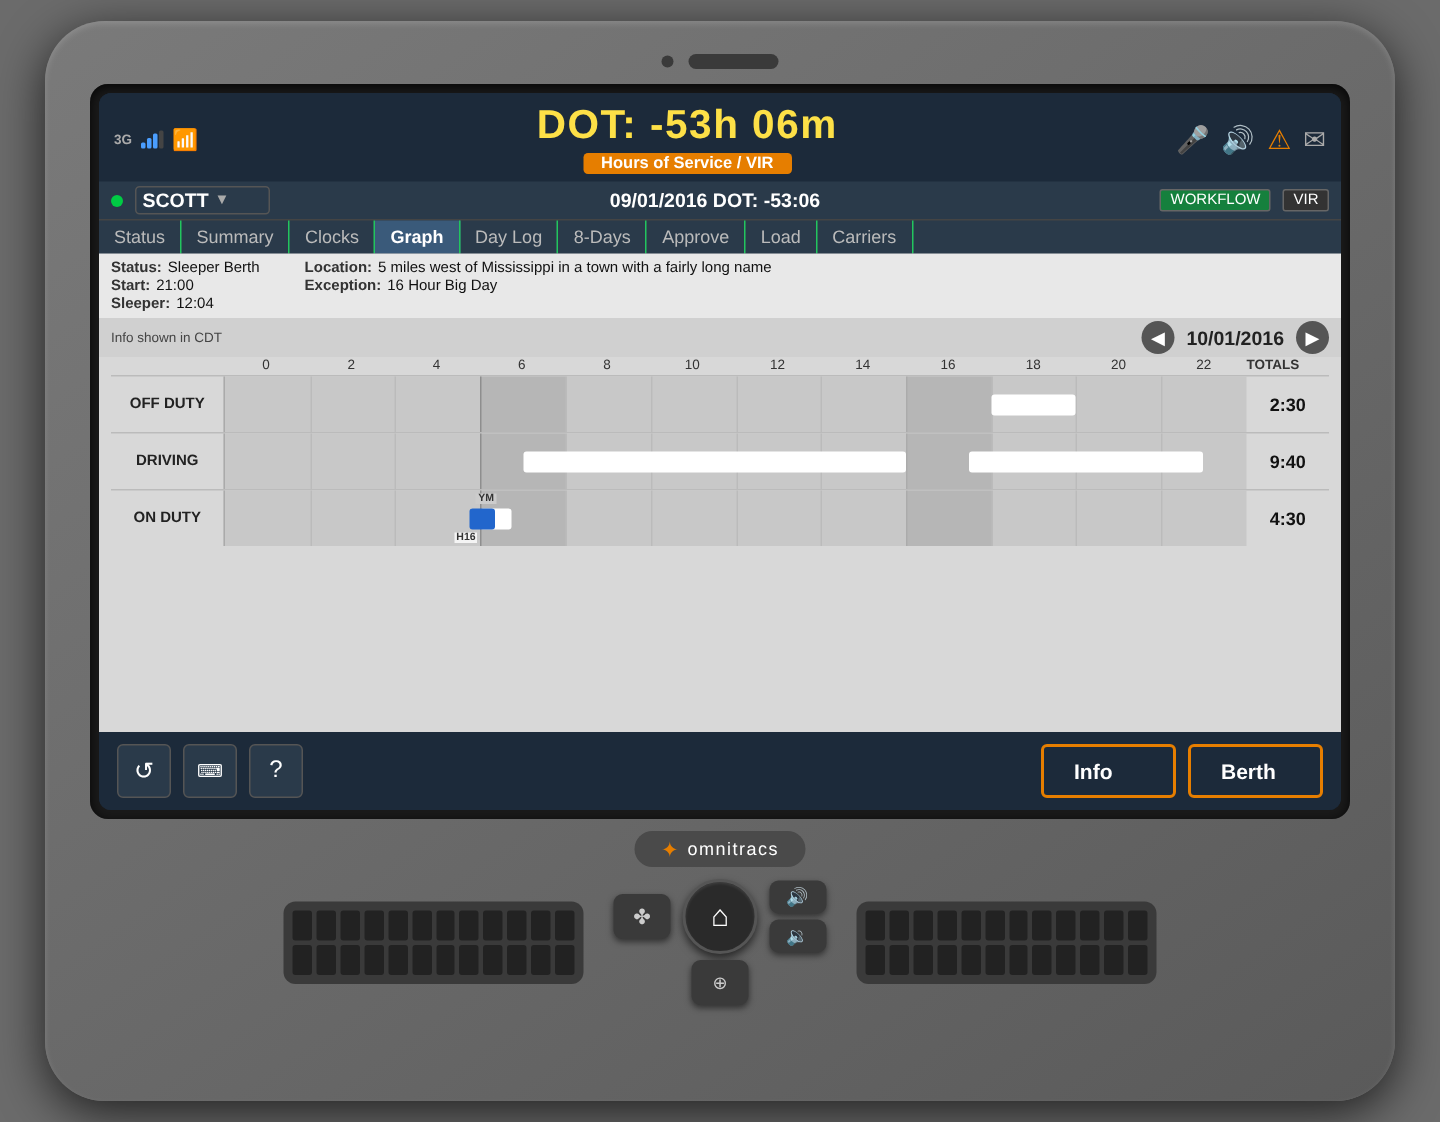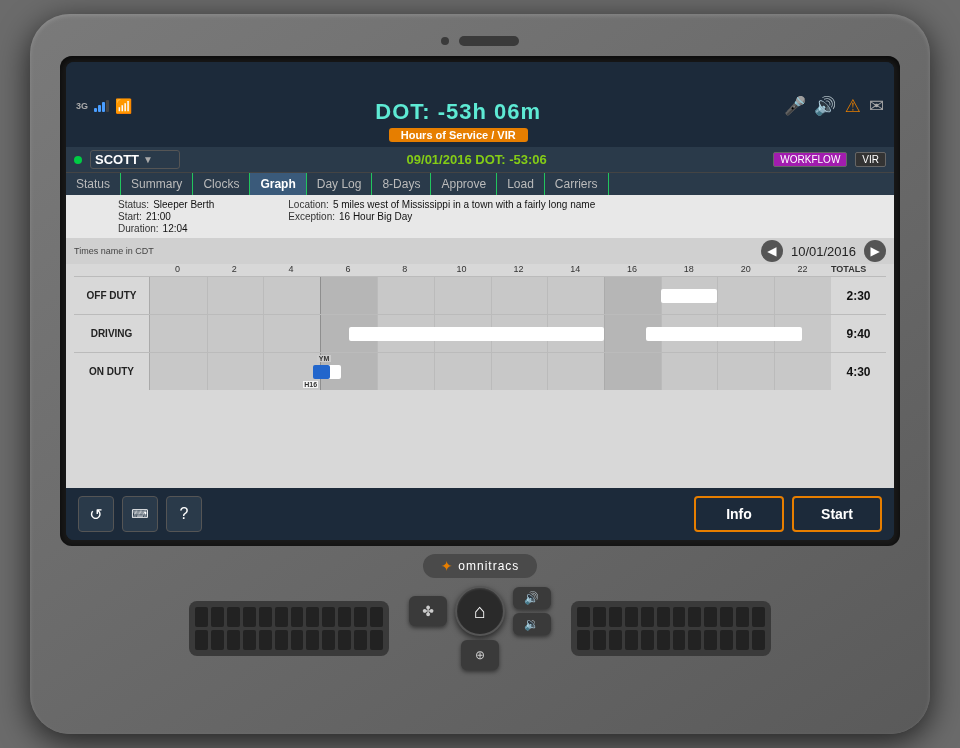--- a/index.html
+++ b/index.html
@@ -104,25 +104,24 @@
     .wifi-icon {
       color: #4a9eff;
       font-size: 14px;
     }
 
     .header-center {
       text-align: center;
       flex: 1;
     }
     .dot-time {
-      color: #5eead4;
-      font-size: 22px;
+      color: #fde047;
+      font-size: 27px;
       font-weight: bold;
       letter-spacing: 1px;
-      margin-top: 31px;
     }
     .hos-bar {
       background: #e67e00;
       color: white;
       font-size: 11px;
       font-weight: bold;
       padding: 1px 12px;
       border-radius: 3px;
       display: inline-block;
     }
@@ -166,28 +165,28 @@
       display: flex;
       align-items: center;
       gap: 4px;
       min-width: 90px;
     }
     .driver-chevron {
       font-size: 10px;
       color: #aaa;
     }
     .date-dot {
-      color: #84cc16;
+      color: #ffffff;
       font-size: 13px;
       font-weight: bold;
       flex: 1;
       text-align: center;
     }
     .workflow-btn {
-      background: #a21caf;
+      background: #15803d;
       color: white;
       border: 1px solid #666;
       padding: 1px 6px;
       font-size: 10px;
       border-radius: 2px;
       cursor: pointer;
     }
     .vir-btn {
       background: #333;
       color: white;
@@ -227,21 +226,21 @@
     .info-col {
       display: flex;
       flex-direction: column;
       gap: 1px;
     }
     .info-item {
       display: flex;
       gap: 4px;
       font-size: 10px;
     }
-    .info-label { color: #333; font-weight: normal; margin-left: 44px; }
+    .info-label { color: #333; font-weight: bold; }
     .info-value { color: #111; }
 
     
     .graph-container {
       background: #d8d8d8;
       flex: 1;
       display: flex;
       flex-direction: column;
       overflow: hidden;
     }
@@ -265,21 +264,21 @@
       border-radius: 50%;
       display: flex;
       align-items: center;
       justify-content: center;
       font-size: 12px;
       cursor: pointer;
     }
     .graph-date {
       color: #222;
       font-size: 13px;
-      font-weight: normal;
+      font-weight: bold;
     }
     .timezone-label {
       font-size: 9px;
       color: #444;
     }
 
     
     .graph-area {
       flex: 1;
       display: flex;
@@ -402,21 +401,21 @@
     .action-btn {
       background: #1c2a3a;
       border: 2px solid #e67e00;
       color: white;
       font-size: 14px;
       font-weight: bold;
       padding: 8px 20px;
       border-radius: 4px;
       cursor: pointer;
       min-width: 90px;
-      text-align: center;
+      text-align: left;
     }
 
     
     .device-bottom {
       width: 100%;
       display: flex;
       flex-direction: column;
       align-items: center;
       gap: 6px;
     }
@@ -579,40 +578,40 @@
         <div class="info-col">
           <div class="info-item">
             <span class="info-label">Status:</span>
             <span class="info-value">Sleeper Berth</span>
           </div>
           <div class="info-item">
             <span class="info-label">Start:</span>
             <span class="info-value">21:00</span>
           </div>
           <div class="info-item">
-            <span class="info-label">Duration:</span>
+            <span class="info-label">Sleeper:</span>
             <span class="info-value">12:04</span>
           </div>
         </div>
         <div class="info-col">
           <div class="info-item">
             <span class="info-label">Location:</span>
             <span class="info-value">5 miles west of Mississippi in a town with a fairly long name</span>
           </div>
           <div class="info-item">
             <span class="info-label">Exception:</span>
             <span class="info-value">16 Hour Big Day</span>
           </div>
         </div>
       </div>
 
       <div class="graph-container">
 
         <div class="graph-header">
-          <span class="timezone-label">Times name in CDT</span>
+          <span class="timezone-label">Info shown in CDT</span>
           <div class="date-nav">
             <div class="nav-arrow">◀</div>
             <span class="graph-date">10/01/2016</span>
             <div class="nav-arrow">▶</div>
           </div>
         </div>
 
         <div class="graph-area">
 
           <div style="display:flex; align-items:center; margin-bottom:2px;">
@@ -718,21 +717,21 @@
           </div>
           <div class="tool-btn">
             <span style="font-size:12px;">⌨</span>
           </div>
           <div class="tool-btn">
             <span>?</span>
           </div>
         </div>
         <div class="toolbar-right">
           <button class="action-btn">Info</button>
-          <button class="action-btn">Start</button>
+          <button class="action-btn">Berth</button>
         </div>
       </div>
 
     </div>
   </div>
 
   <div class="device-bottom">
     <div class="brand-badge">
       <span class="brand-star">✦</span>
       <span class="brand-text">omnitracs</span>

